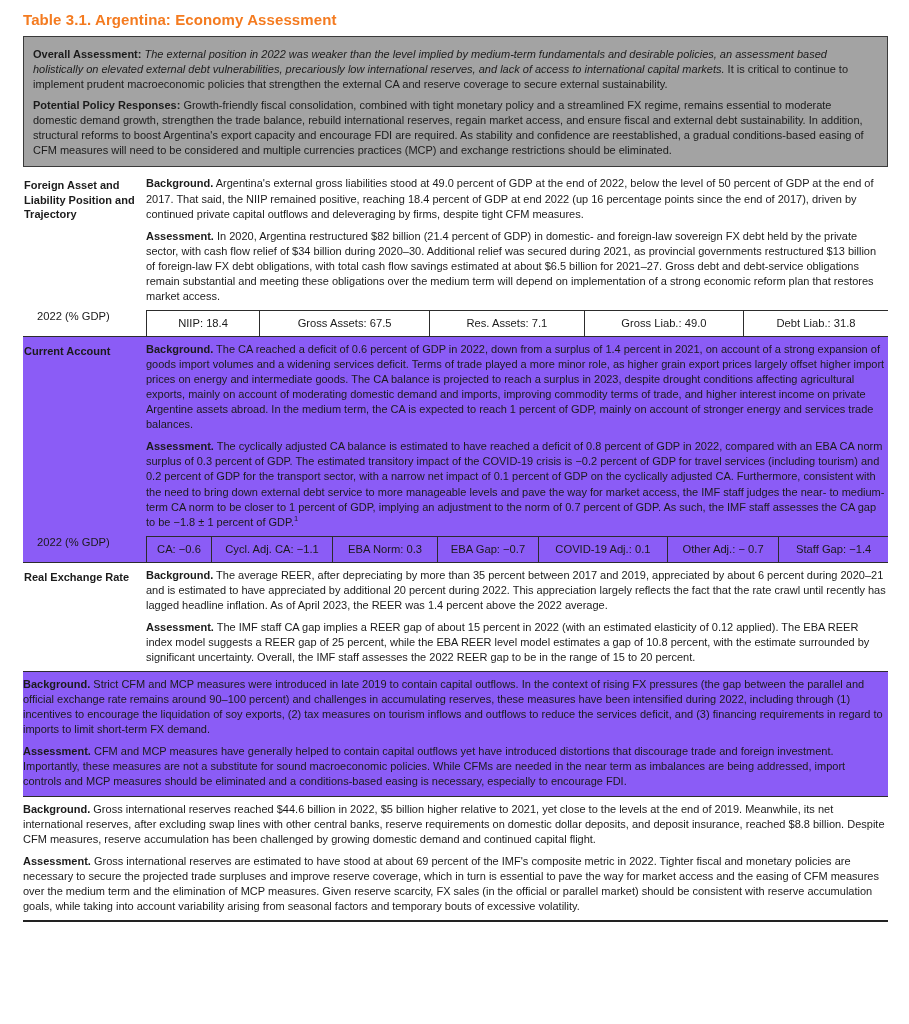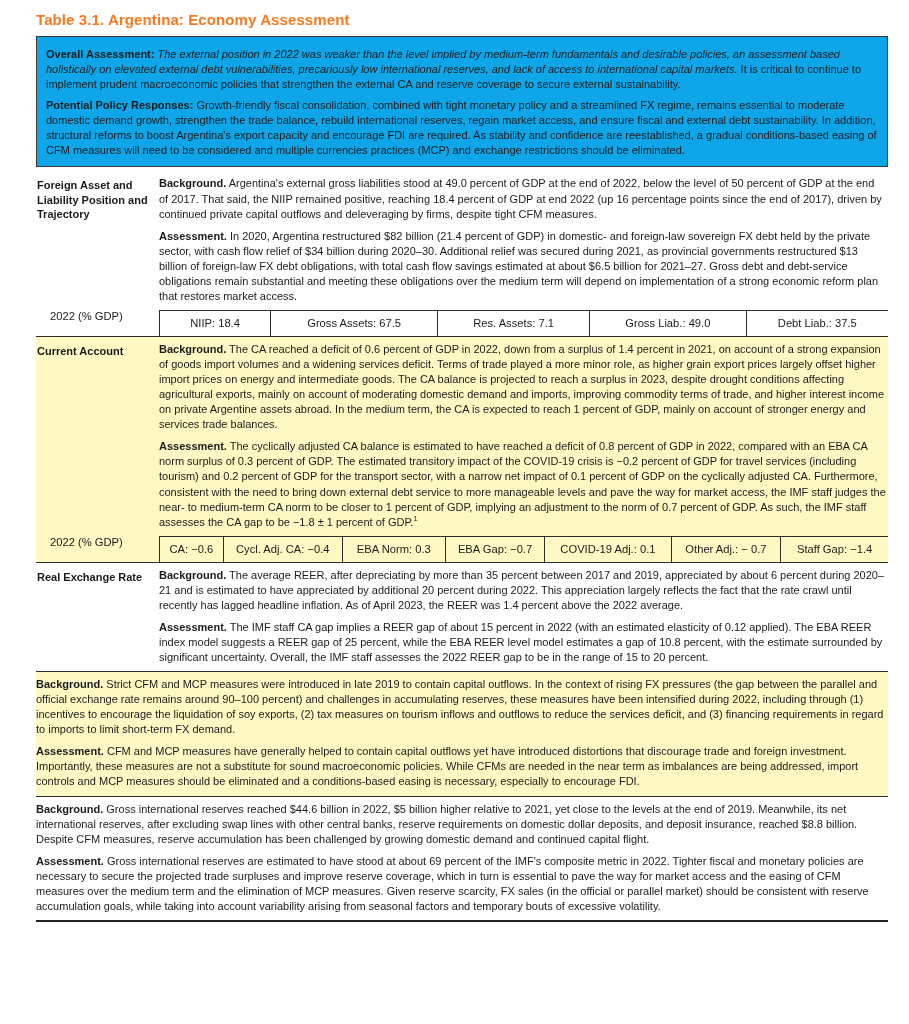--- a/index.html
+++ b/index.html
@@ -2,43 +2,43 @@
 <html><head>
 <meta charset="utf-8">
 <style>
   html,body { margin:0; padding:0; background:#ffffff; }
   body {
     width:909px; height:1024px; overflow:hidden;
     font-family:"Liberation Sans", sans-serif;
     color:#1b1b1b;
     -webkit-font-smoothing:antialiased;
   }
-  .page { box-sizing:border-box; width:909px; padding:8px 21px 0 36px; }
+  .page { box-sizing:border-box; width:909px; padding:8px 21px 0 23px; }
 
   .table-title {
     margin:3px 0 8px 0;
     font-size:15px; font-weight:bold; letter-spacing:0.1px;
     color:#F47B20;
   }
 
   
   .assessment-box {
     box-sizing:border-box;
     border:1.2px solid #3a3a3a;
-    background:#0ea5e9;
+    background:#a3a3a3;
     padding:4px 10px 8px 9px;
     font-size:11px; line-height:1.37;
   }
   .assessment-box p { margin:6px 0 0 0; }
   .assessment-box b { font-weight:bold; }
 
   
   .rows { margin-top:4px; }
   .row { display:flex; box-sizing:border-box; }
-  .row.shaded { background:#fef9c3; }
+  .row.shaded { background:#8b5cf6; }
 
   .sec { padding:5px 0 6px 0;justify-content:space-between; }
   .sec .label {
     flex:0 0 123px; box-sizing:border-box;
     padding:2px 6px 0 1px;
     font-weight:bold; font-size:11px; line-height:1.3;
   }
   .sec .content { flex:1; min-width:0; padding-right:2px; }
   .sec .content p { margin:0 0 7px 0; font-size:11px; line-height:1.37; }
   .sec .content p:last-child { margin-bottom:0; }
@@ -92,37 +92,37 @@
       </div>
     </div>
 
     <div class="row stats rule-bottom">
       <div class="label">2022 (% GDP)</div>
       <div class="cells">
         <div class="cell" style="flex:112 0 0;">NIIP: 18.4</div>
         <div class="cell" style="flex:171 0 0;">Gross Assets: 67.5</div>
         <div class="cell" style="flex:155 0 0;">Res. Assets: 7.1</div>
         <div class="cell" style="flex:160 0 0;">Gross Liab.: 49.0</div>
-        <div class="cell" style="flex:145 0 0;">Debt Liab.: 37.5</div>
+        <div class="cell" style="flex:145 0 0;">Debt Liab.: 31.8</div>
       </div>
     </div>
 
     <div class="row sec shaded">
       <div class="label">Current Account</div>
       <div class="content">
         <p><b>Background.</b> <span>The CA reached a deficit of 0.6 percent of GDP in 2022, down from a surplus of 1.4 percent in 2021, on account of a strong expansion of goods import volumes and a widening services deficit. Terms of trade played a more minor role, as higher grain export prices largely offset higher import prices on energy and intermediate goods. The CA balance is projected to reach a surplus in 2023, despite drought conditions affecting agricultural exports, mainly on account of moderating domestic demand and imports, improving commodity terms of trade, and higher interest income on private Argentine assets abroad. In the medium term, the CA is expected to reach 1 percent of GDP, mainly on account of stronger energy and services trade balances.</span></p>
         <p><b>Assessment.</b> <span>The cyclically adjusted CA balance is estimated to have reached a deficit of 0.8 percent of GDP in 2022, compared with an EBA CA norm surplus of 0.3 percent of GDP. The estimated transitory impact of the COVID-19 crisis is −0.2 percent of GDP for travel services (including tourism) and 0.2 percent of GDP for the transport sector, with a narrow net impact of 0.1 percent of GDP on the cyclically adjusted CA. Furthermore, consistent with the need to bring down external debt service to more manageable levels and pave the way for market access, the IMF staff judges the near- to medium-term CA norm to be closer to 1 percent of GDP, implying an adjustment to the norm of 0.7 percent of GDP. As such, the IMF staff assesses the CA gap to be −1.8 ± 1 percent of GDP.</span><sup>1</sup></p>
       </div>
     </div>
 
     <div class="row stats shaded rule-bottom">
       <div class="label">2022 (% GDP)</div>
       <div class="cells">
         <div class="cell" style="flex:63 0 0;">CA: −0.6</div>
-        <div class="cell" style="flex:122 0 0;">Cycl. Adj. CA: −0.4</div>
+        <div class="cell" style="flex:122 0 0;">Cycl. Adj. CA: −1.1</div>
         <div class="cell" style="flex:105 0 0;">EBA Norm: 0.3</div>
         <div class="cell" style="flex:101 0 0;">EBA Gap: −0.7</div>
         <div class="cell" style="flex:130 0 0;">COVID-19 Adj.: 0.1</div>
         <div class="cell" style="flex:112 0 0;">Other Adj.: − 0.7</div>
         <div class="cell" style="flex:110 0 0;">Staff Gap: −1.4</div>
       </div>
     </div>
 
     <div class="row sec rule-bottom">
       <div class="label">Real Exchange Rate</div>

